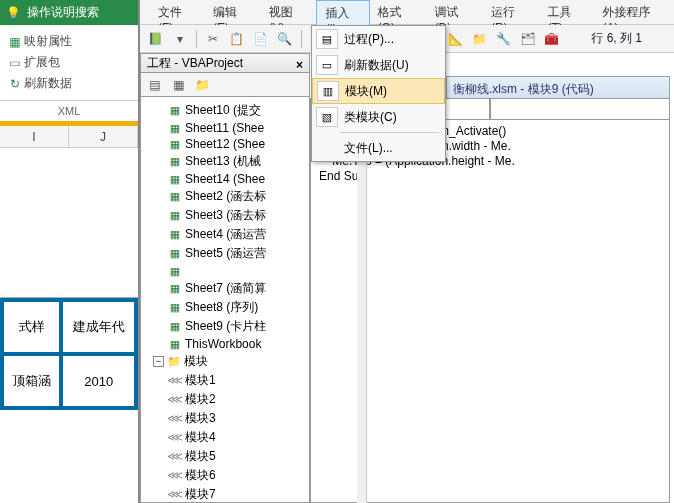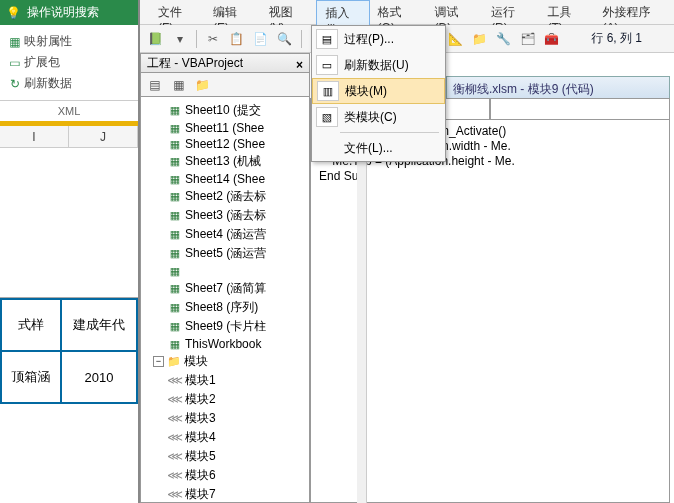--- a/index.html
+++ b/index.html
@@ -10,21 +10,21 @@
 .search-bar { background: #2a8a4a; color: #fff; height: 25px; display: flex; align-items: center; padding: 0 6px; }
 .search-bar .bulb { margin-right: 6px; }
 .ribbon-section { padding: 6px; border-bottom: 1px solid #ccc; }
 .ribbon-row { display: flex; align-items: center; padding: 2px 0; color: #444; }
 .ribbon-row .icn { width: 18px; display: inline-block; text-align: center; color: #2a8a4a; }
 .ribbon-label { text-align: center; color: #666; font-size: 11px; padding: 4px 0; border-bottom: 5px solid #eab308; }
 .sheet-cols { display: flex; height: 22px; border-bottom: 1px solid #ccc; }
 .sheet-cols div { flex: 1; border-right: 1px solid #ccc; text-align: center; line-height: 22px; color: #444; background: #f5f5f5; }
 .sheet-area { height: 150px; background: #fff; border-bottom: 1px solid #aaa; }
 .tbl { border-collapse: collapse; width: 100%; }
-.tbl td { border: 2px solid #0369a1; padding: 16px 4px; text-align: center; font-size: 13px; }
+.tbl td { border: 4px solid #0369a1; padding: 16px 4px; text-align: center; font-size: 13px; }
 
 
 .menu-bar { position: absolute; left: 140px; top: 0; right: 0; height: 25px; background: #f4f4f4; border-bottom: 1px solid #ccc; display: flex; align-items: flex-start; padding-left: 10px; }
 .menu-item { padding: 4px 8px; cursor: pointer; color: #333; }
 .menu-item.active { background: #e5f1fb; border: 1px solid #7eb4ea; }
 
 
 .toolbar { position: absolute; left: 140px; top: 25px; right: 0; height: 28px; background: #f4f4f4; border-bottom: 1px solid #ccc; display: flex; align-items: center; padding: 0 6px; gap: 4px; }
 .tb-btn { width: 20px; height: 20px; display: flex; align-items: center; justify-content: center; color: #555; }
 .tb-sep { width: 1px; height: 18px; background: #bbb; margin: 0 2px; }

